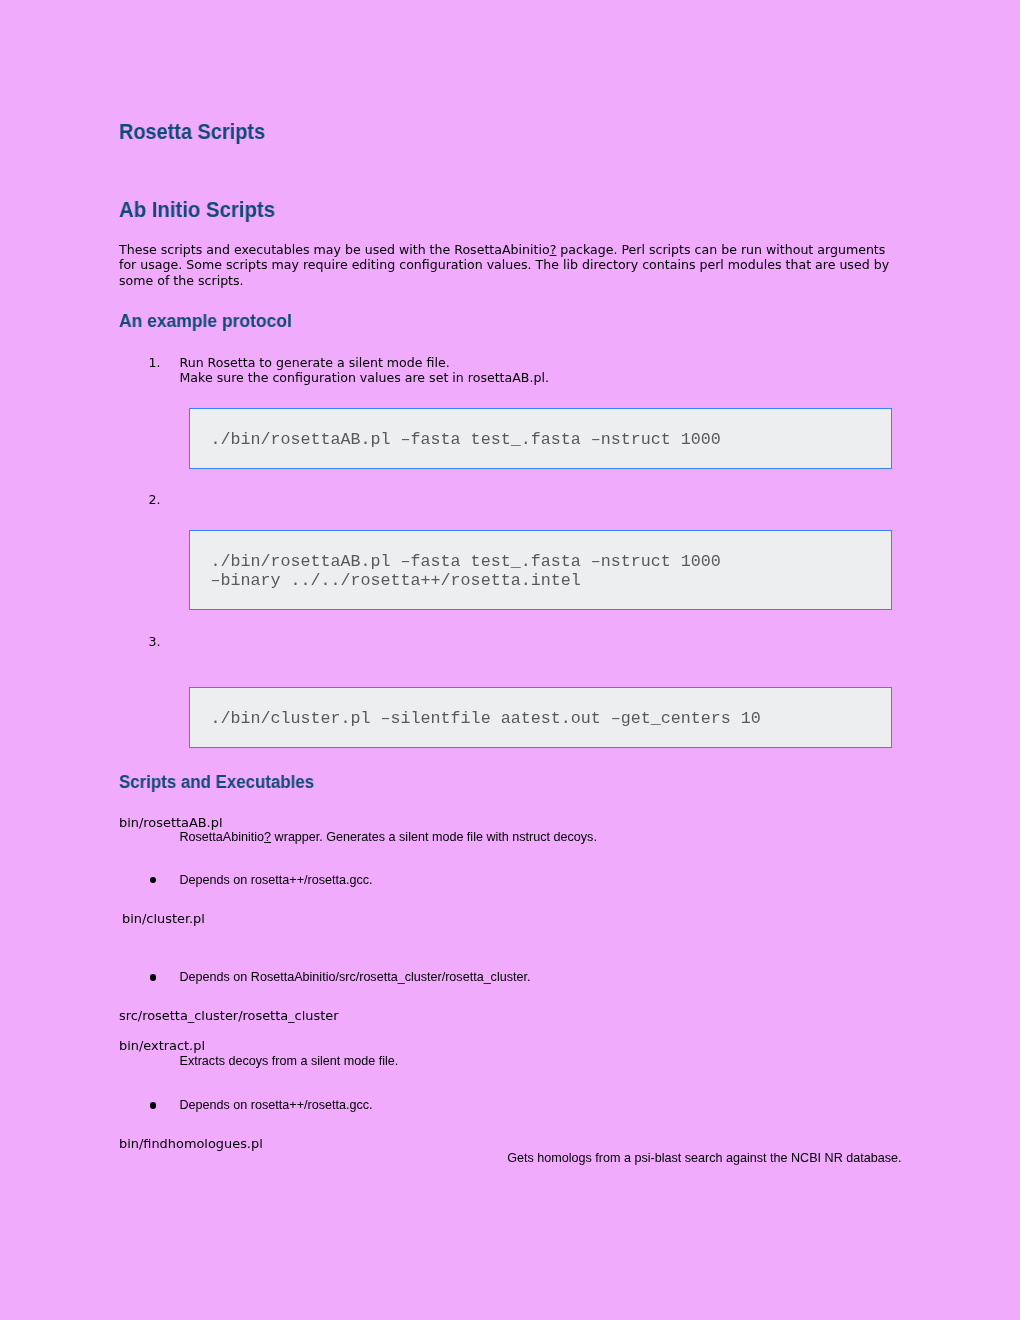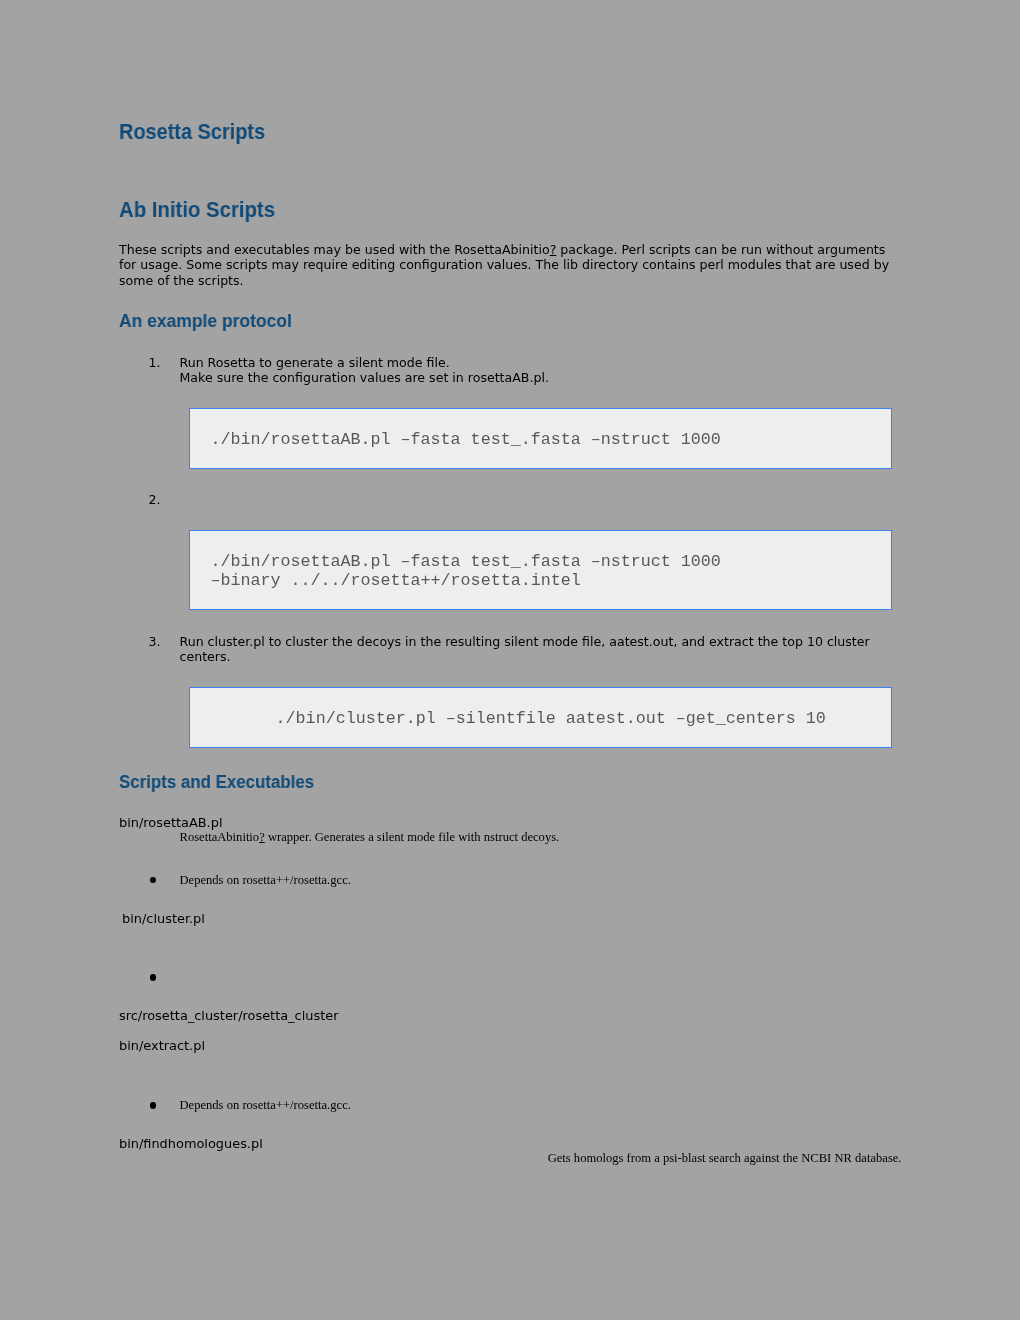--- a/index.html
+++ b/index.html
@@ -1,19 +1,19 @@
 <!DOCTYPE html>
 <html><head>
 <meta charset="utf-8">
 <title>Rosetta Scripts</title>
 <style>
   html, body { margin:0; padding:0; background:#ffffff; }
   body { width:1020px; height:1320px; overflow:hidden;
          font-family:"DejaVu Sans", sans-serif; color:#000000; }
-  .page { position:relative; width:1020px; height:1320px; background:#a3a3a3;
+  .page { position:relative; width:1020px; height:1320px; background:#f0abfc;
           will-change:transform; }
   .abs  { position:absolute; }
 
   
   .doc-title  { font-family:"Liberation Sans", sans-serif; font-weight:bold;
                 font-size:22px; line-height:22px; color:#0f4a78;
                 margin:0; white-space:nowrap;
                 transform:scaleX(0.905); transform-origin:left top;
                 will-change:transform; }
   .sec-heading{ font-family:"Liberation Sans", sans-serif; font-weight:bold;
@@ -41,21 +41,21 @@
 
   
   .codeblock { background:#eceef0; border:1px solid #3b82f6;
                font-family:"Liberation Mono", monospace; font-size:16.68px;
                line-height:18.6px; color:#595959; white-space:pre;
                box-sizing:border-box; padding:22.3px 0 18.5px 20.5px; }
 
   
   .dt-text { font-family:"DejaVu Sans", sans-serif; font-size:12.92px;
              line-height:15.25px; white-space:nowrap; }
-  .dd-text { font-family:Liberation Serif, serif; font-size:12.58px;
+  .dd-text { font-family:Liberation Sans, sans-serif; font-size:12.58px;
              line-height:15.25px; }
 
   .qlink { text-decoration:underline; text-decoration-thickness:1px;
            text-underline-offset:1px; color:#000000; }
 </style>
 </head>
 <body>
 
 <div class="page">
 
@@ -70,35 +70,36 @@
   <div class="abs li-marker" style="left:148.5px;top:354.7px;">1.</div>
   <div class="abs li-text" style="left:179.5px;top:354.7px;width:722px;">Run Rosetta to generate a silent mode file.
 Make sure the configuration values are set in rosettaAB.pl.</div>
   <div class="abs codeblock" style="left:189px;top:408px;width:703px;">./bin/rosettaAB.pl –fasta test_.fasta –nstruct 1000</div>
 
   <div class="abs li-marker" style="left:148.5px;top:492.1px;">2.</div>
   <div class="abs codeblock" style="left:189px;top:530px;width:703px;">./bin/rosettaAB.pl –fasta test_.fasta –nstruct 1000
 –binary ../../rosetta++/rosetta.intel</div>
 
   <div class="abs li-marker" style="left:148.5px;top:633.7px;">3.</div>
-  <div class="abs li-text" style="left:179.5px;top:633.7px;width:722px;">Run cluster.pl to cluster the decoys in the resulting silent mode file, aatest.out, and extract the top 10 cluster centers.</div>
-  <div class="abs codeblock" style="left:189px;top:686.6px;width:703px;text-align:center;">./bin/cluster.pl –silentfile aatest.out –get_centers 10</div>
+  <div class="abs codeblock" style="left:189px;top:686.6px;width:703px;">./bin/cluster.pl –silentfile aatest.out –get_centers 10</div>
 
   <h3 class="abs sub-heading sub-b" style="left:119px;top:772.5px;">Scripts and Executables</h3>
 
   <div class="abs dt-text" style="left:119px;top:815px;">bin/rosettaAB.pl</div>
   <div class="abs dd-text" style="left:179.5px;top:829.8px;width:722px;"><span>RosettaAbinitio</span><span class="qlink">?</span><span> wrapper. Generates a silent mode file with nstruct decoys.</span></div>
   <div class="abs bullet" style="left:149.6px;top:877px;">•</div>
   <div class="abs dd-text" style="left:179.5px;top:872.8px;width:722px;">Depends on rosetta++/rosetta.gcc.</div>
 
   <div class="abs dt-text" style="left:122px;top:910.9px;">bin/cluster.pl</div>
   <div class="abs bullet" style="left:149.6px;top:974.3px;">•</div>
+  <div class="abs dd-text" style="left:179.5px;top:970.2px;width:722px;">Depends on RosettaAbinitio/src/rosetta_cluster/rosetta_cluster.</div>
 
   <div class="abs dt-text" style="left:119px;top:1008.2px;">src/rosetta_cluster/rosetta_cluster</div>
 
   <div class="abs dt-text" style="left:119px;top:1038.4px;text-align:center;">bin/extract.pl</div>
+  <div class="abs dd-text" style="left:179.5px;top:1053.8px;width:722px;">Extracts decoys from a silent mode file.</div>
   <div class="abs bullet" style="left:149.6px;top:1102.4px;">•</div>
   <div class="abs dd-text" style="left:179.5px;top:1098px;width:722px;">Depends on rosetta++/rosetta.gcc.</div>
 
   <div class="abs dt-text" style="left:119px;top:1136.3px;">bin/findhomologues.pl</div>
   <div class="abs dd-text" style="left:179.5px;top:1151px;width:722px;text-align:right;">Gets homologs from a psi-blast search against the NCBI NR database.</div>
 
 </div>
 
 </body></html>

